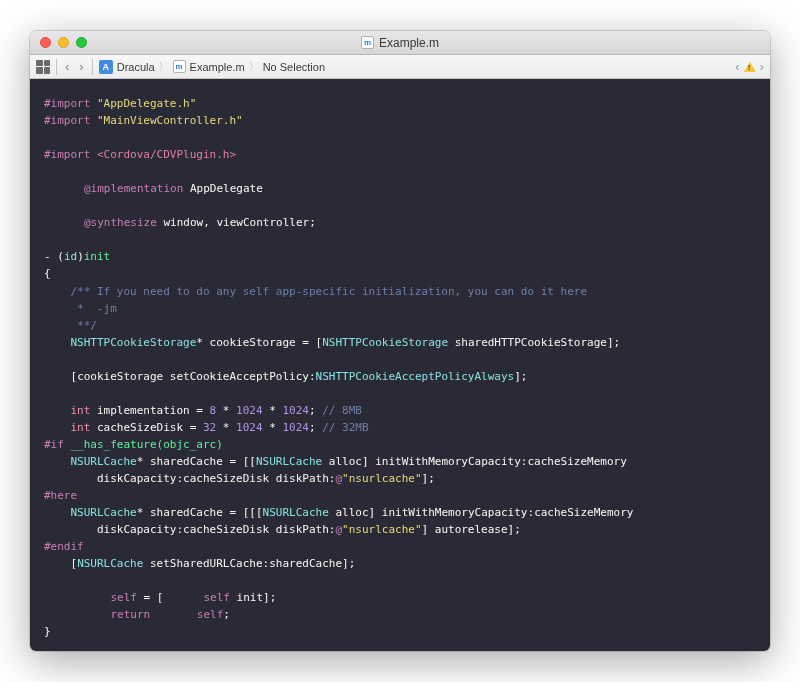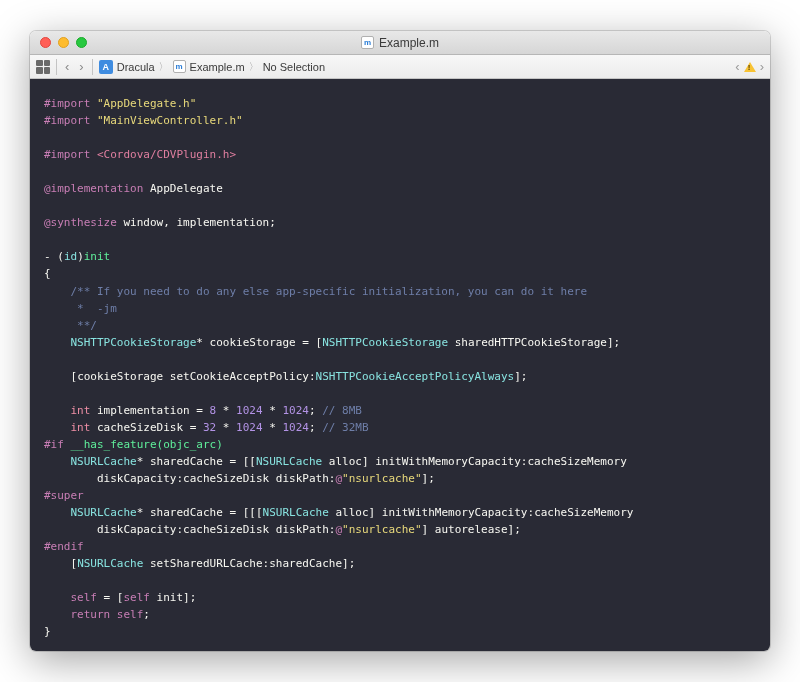--- a/index.html
+++ b/index.html
@@ -157,21 +157,21 @@
     font-family: "SF Mono", ui-monospace, Menlo, Consolas, monospace;
     font-size: 11px;
     line-height: 1.55;
     color: #f8f8f2;
     white-space: pre;
     overflow: hidden;
   }
   .tok-dir   { color: #c87eb5; text-align: center; } 
   .tok-str   { color: #e8d97b; } 
   .tok-inc   { color: #e07fa0; } 
-  .tok-kw    { color: #c87eb5; } 
+  .tok-kw    { color: #c87eb5; margin-left: 40px; } 
   .tok-kw2   { color: #ef8fa6; margin-top: 23px; } 
   .tok-type  { color: #88e3e0; } 
   .tok-num   { color: #b393e6; } 
   .tok-cmt   { color: #6e7ea8; } 
   .tok-cmt2  { color: #6e7ea8; } 
   .tok-id    { color: #f8f8f2; margin-top: 28px; }
   .tok-grn   { color: #5ff09b; } 
   .tok-at    { color: #c87eb5; }
 </style>
 </head>
@@ -220,37 +220,37 @@
     </div>
   </div>
 
   <div class="editor"><span class="tok-dir">#import</span> <span class="tok-str">"AppDelegate.h"</span>
 <span class="tok-dir">#import</span> <span class="tok-str">"MainViewController.h"</span>
 
 <span class="tok-dir">#import</span> <span class="tok-inc">&lt;Cordova/CDVPlugin.h&gt;</span>
 
 <span class="tok-kw">@implementation</span> <span class="tok-id">AppDelegate</span>
 
-<span class="tok-kw">@synthesize</span> <span class="tok-id">window</span><span class="tok-id">,</span> <span class="tok-id">implementation</span><span class="tok-id">;</span>
+<span class="tok-kw">@synthesize</span> <span class="tok-id">window</span><span class="tok-id">,</span> <span class="tok-id">viewController</span><span class="tok-id">;</span>
 
 <span class="tok-id">- (</span><span class="tok-type">id</span><span class="tok-id">)</span><span class="tok-grn">init</span>
 <span class="tok-id">{</span>
-<span class="tok-cmt">    /** If you need to do any else app-specific initialization, you can do it here</span>
+<span class="tok-cmt">    /** If you need to do any self app-specific initialization, you can do it here</span>
 <span class="tok-cmt">     *  -jm</span>
 <span class="tok-cmt">     **/</span>
 <span class="tok-type">    NSHTTPCookieStorage</span><span class="tok-id">* </span><span class="tok-id">cookieStorage</span><span class="tok-id"> = [</span><span class="tok-type">NSHTTPCookieStorage</span><span class="tok-id"> sharedHTTPCookieStorage];</span>
 
 <span class="tok-id">    [</span><span class="tok-id">cookieStorage</span><span class="tok-id"> setCookieAcceptPolicy:</span><span class="tok-type">NSHTTPCookieAcceptPolicyAlways</span><span class="tok-id">];</span>
 
 <span class="tok-kw2">    int</span><span class="tok-id"> implementation = </span><span class="tok-num">8</span><span class="tok-id"> * </span><span class="tok-num">1024</span><span class="tok-id"> * </span><span class="tok-num">1024</span><span class="tok-id">; </span><span class="tok-cmt2">// 8MB</span>
 <span class="tok-kw2">    int</span><span class="tok-id"> cacheSizeDisk = </span><span class="tok-num">32</span><span class="tok-id"> * </span><span class="tok-num">1024</span><span class="tok-id"> * </span><span class="tok-num">1024</span><span class="tok-id">; </span><span class="tok-cmt2">// 32MB</span>
 <span class="tok-dir">#if</span><span class="tok-grn"> __has_feature(objc_arc)</span>
 <span class="tok-type">    NSURLCache</span><span class="tok-id">* </span><span class="tok-id">sharedCache</span><span class="tok-id"> = [[</span><span class="tok-type">NSURLCache</span><span class="tok-id"> alloc] initWithMemoryCapacity:</span><span class="tok-id">cacheSizeMemory</span>
 <span class="tok-id">        diskCapacity:</span><span class="tok-id">cacheSizeDisk</span><span class="tok-id"> diskPath:</span><span class="tok-at">@</span><span class="tok-str">"nsurlcache"</span><span class="tok-id">];</span>
-<span class="tok-dir">#super</span>
+<span class="tok-dir">#here</span>
 <span class="tok-type">    NSURLCache</span><span class="tok-id">* </span><span class="tok-id">sharedCache</span><span class="tok-id"> = [[[</span><span class="tok-type">NSURLCache</span><span class="tok-id"> alloc] initWithMemoryCapacity:</span><span class="tok-id">cacheSizeMemory</span>
 <span class="tok-id">        diskCapacity:</span><span class="tok-id">cacheSizeDisk</span><span class="tok-id"> diskPath:</span><span class="tok-at">@</span><span class="tok-str">"nsurlcache"</span><span class="tok-id">] autorelease];</span>
 <span class="tok-dir">#endif</span>
 <span class="tok-id">    [</span><span class="tok-type">NSURLCache</span><span class="tok-id"> setSharedURLCache:</span><span class="tok-id">sharedCache</span><span class="tok-id">];</span>
 
 <span class="tok-kw">    self</span><span class="tok-id"> = [</span><span class="tok-kw">self</span><span class="tok-id"> init];</span>
 <span class="tok-kw">    return</span><span class="tok-kw"> self</span><span class="tok-id">;</span>
 <span class="tok-id">}</span></div>
 
 </div>

